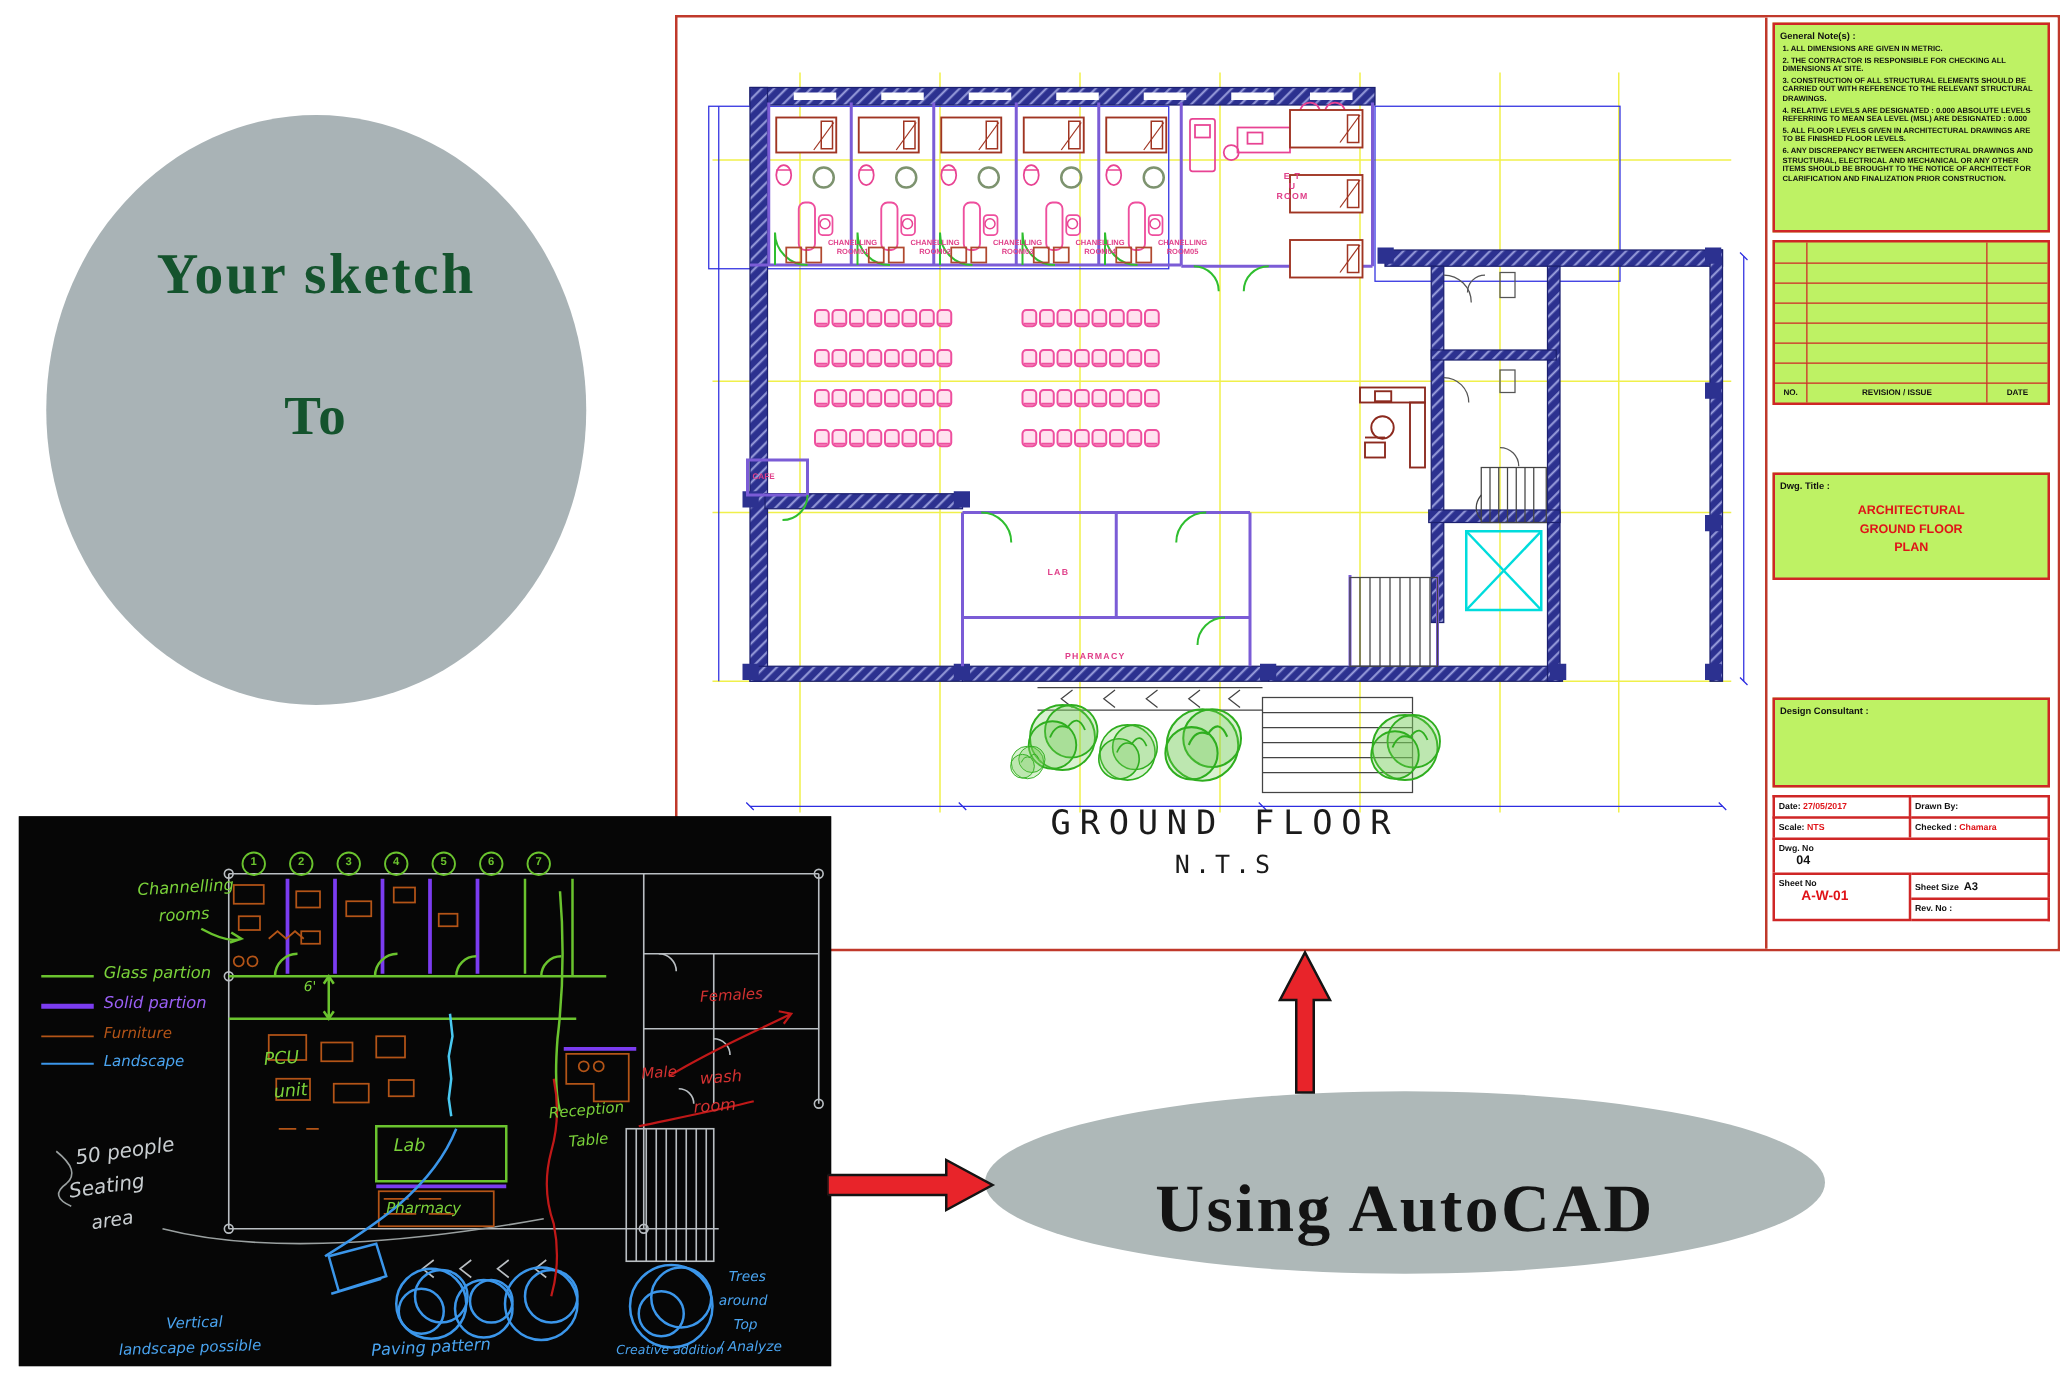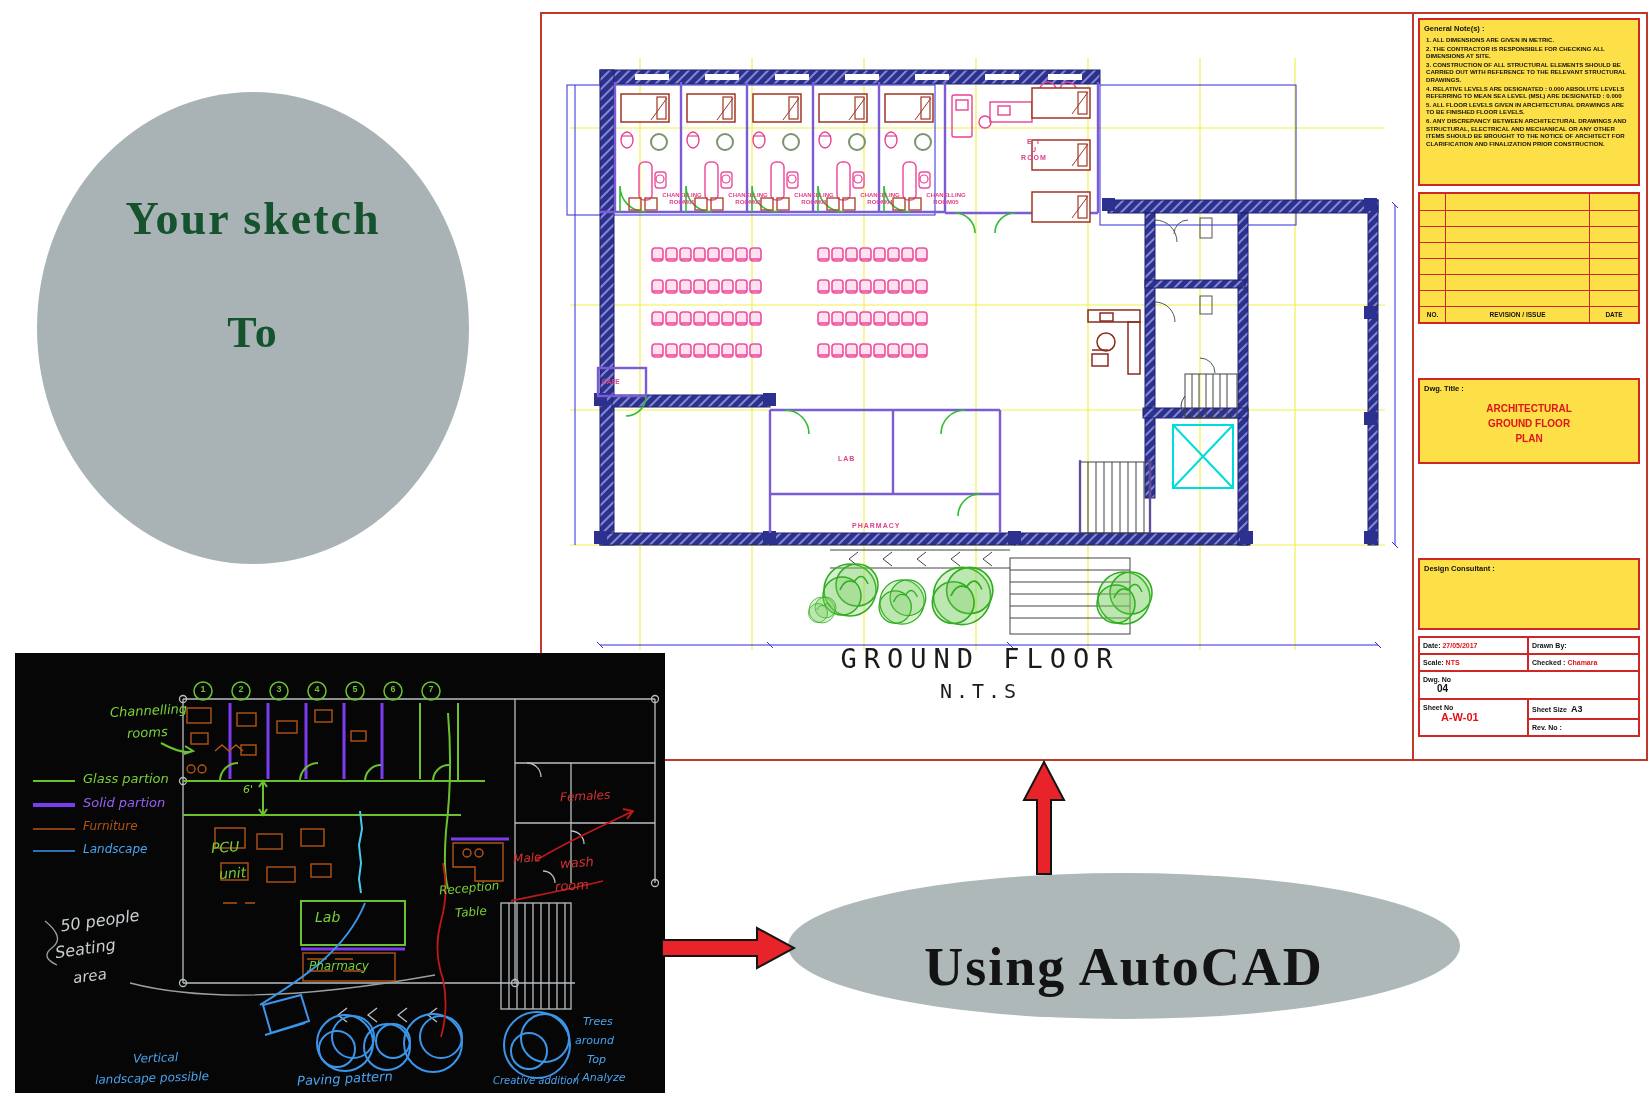--- a/index.html
+++ b/index.html
@@ -21,21 +21,21 @@
 
   
   .plab{position:absolute;color:#e0408a;text-align:center;line-height:1.15;font-weight:bold;}
   .rlab{width:64px;font-size:6px;}
   .etulab{width:44px;font-size:7px;letter-spacing:1px;}
   .cafelab{font-size:6.5px;}
   .lablab,.pharlab{font-size:7px;letter-spacing:1px;}
 
   
   .tb{left:1412px;top:14px;width:234px;height:745px;background:#fff;box-sizing:border-box;border-left:2px solid #c0392b;font-family:"Liberation Sans",sans-serif;}
-  .tbox{position:absolute;left:4px;width:222px;border:2px solid #cf2626;box-sizing:border-box;background:#fde047;}
+  .tbox{position:absolute;left:4px;width:222px;border:2px solid #cf2626;box-sizing:border-box;background:#bef264;}
   .tb-noteshead{font-size:7.5px;font-weight:bold;color:#111;margin:4px 4px 3px 4px;}
   .tb-note{font-size:6.1px;line-height:1.25;color:#111;font-weight:bold;margin:0 4px 1px 6px;}
   .revgrid{display:grid;grid-template-columns:26px 1fr 48px;grid-auto-rows:1fr;height:100%;}
   .revgrid div{border-right:1px solid #cf2626;border-top:1px solid #cf2626;font-size:6.5px;font-weight:bold;display:flex;align-items:center;justify-content:center;color:#111;}
   .revgrid div:nth-child(3n){border-right:none;}
   .revgrid div:nth-child(-n+3){border-top:none;}
   .status{display:flex;align-items:center;justify-content:center;font-size:11px;font-weight:bold;color:#e01318;letter-spacing:.5px;}
   .slabel{font-size:7.5px;font-weight:bold;color:#111;margin:4px;}
   .redc{color:#e01318;font-weight:bold;text-align:center;}
   .dwgt{font-size:10px;line-height:1.5;margin-top:8px;}

